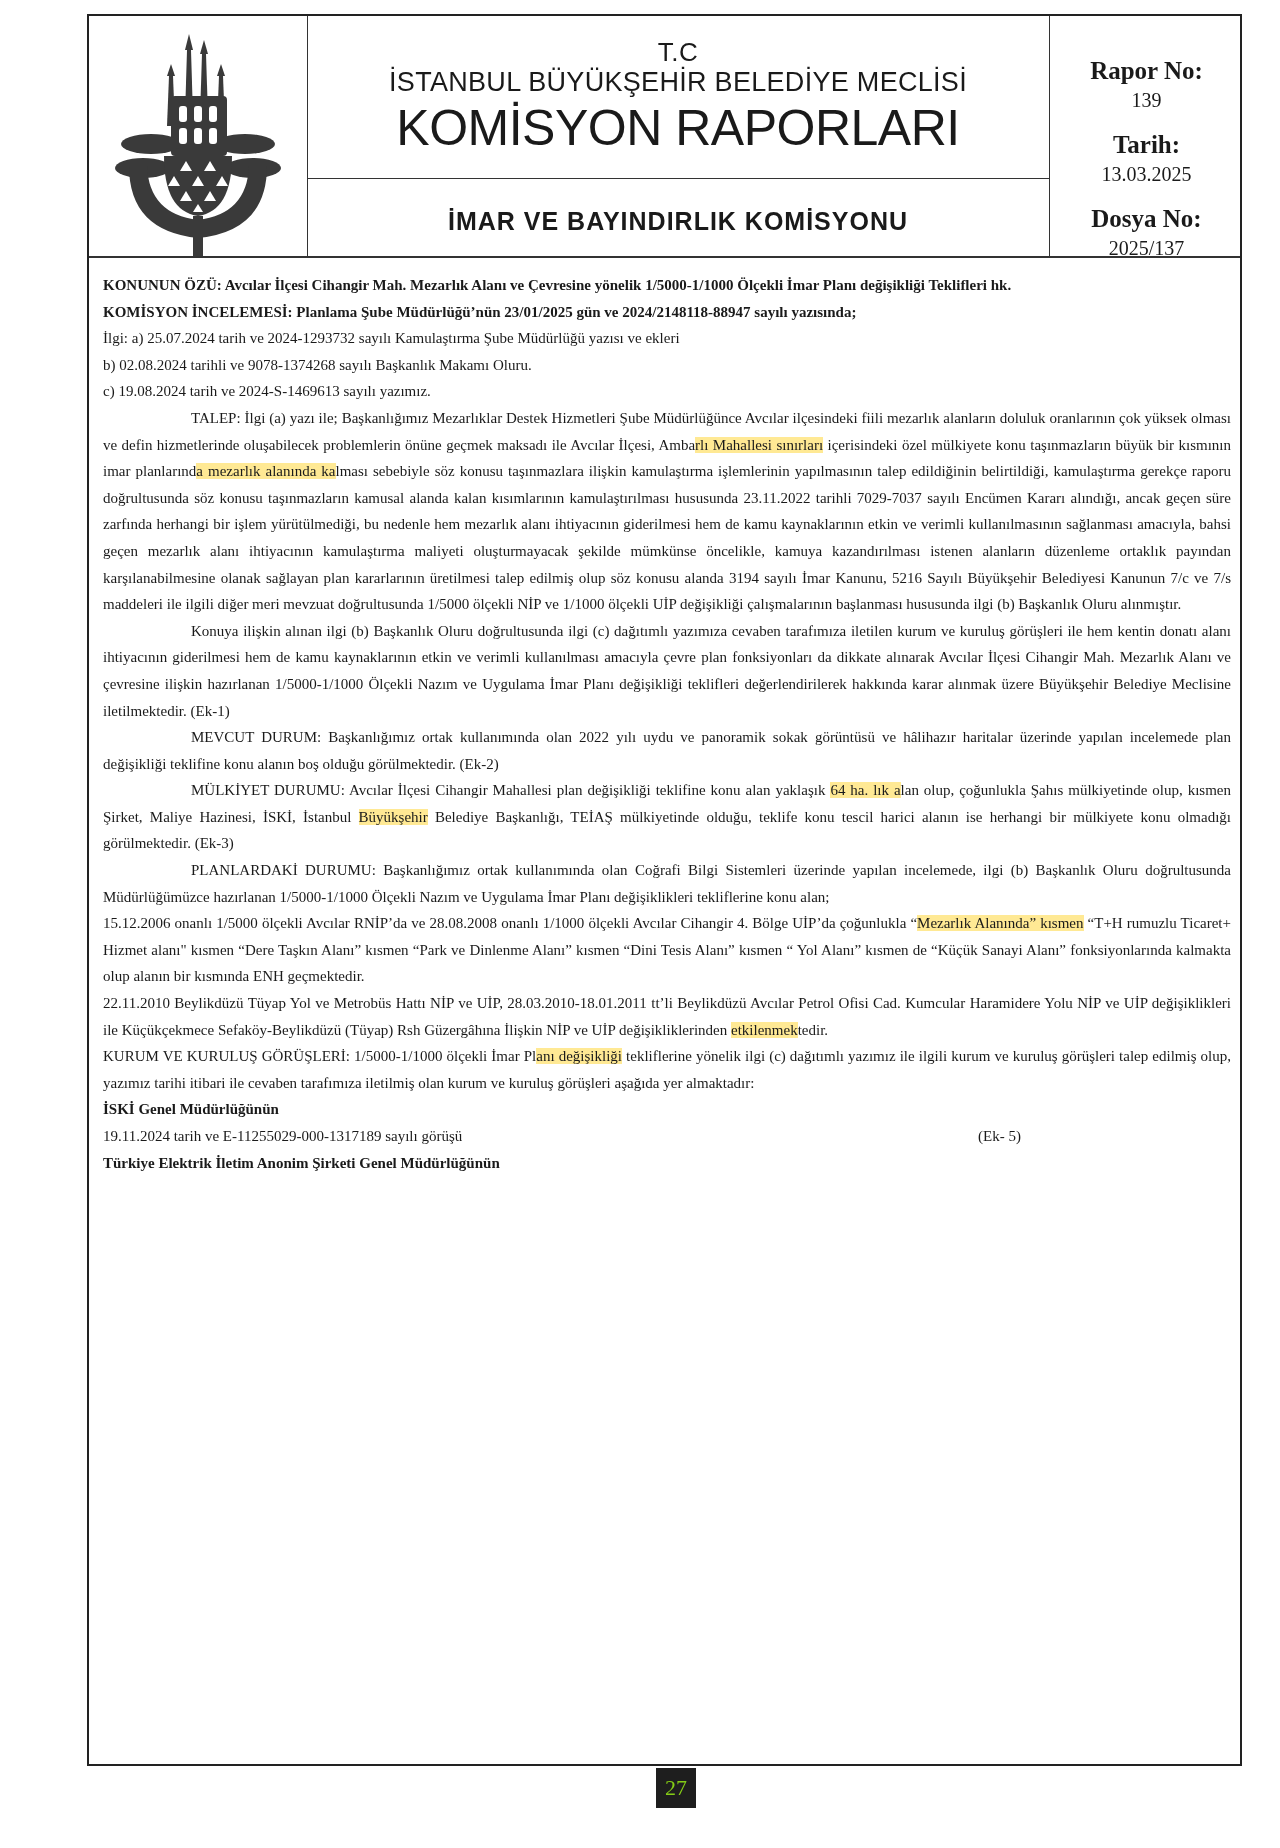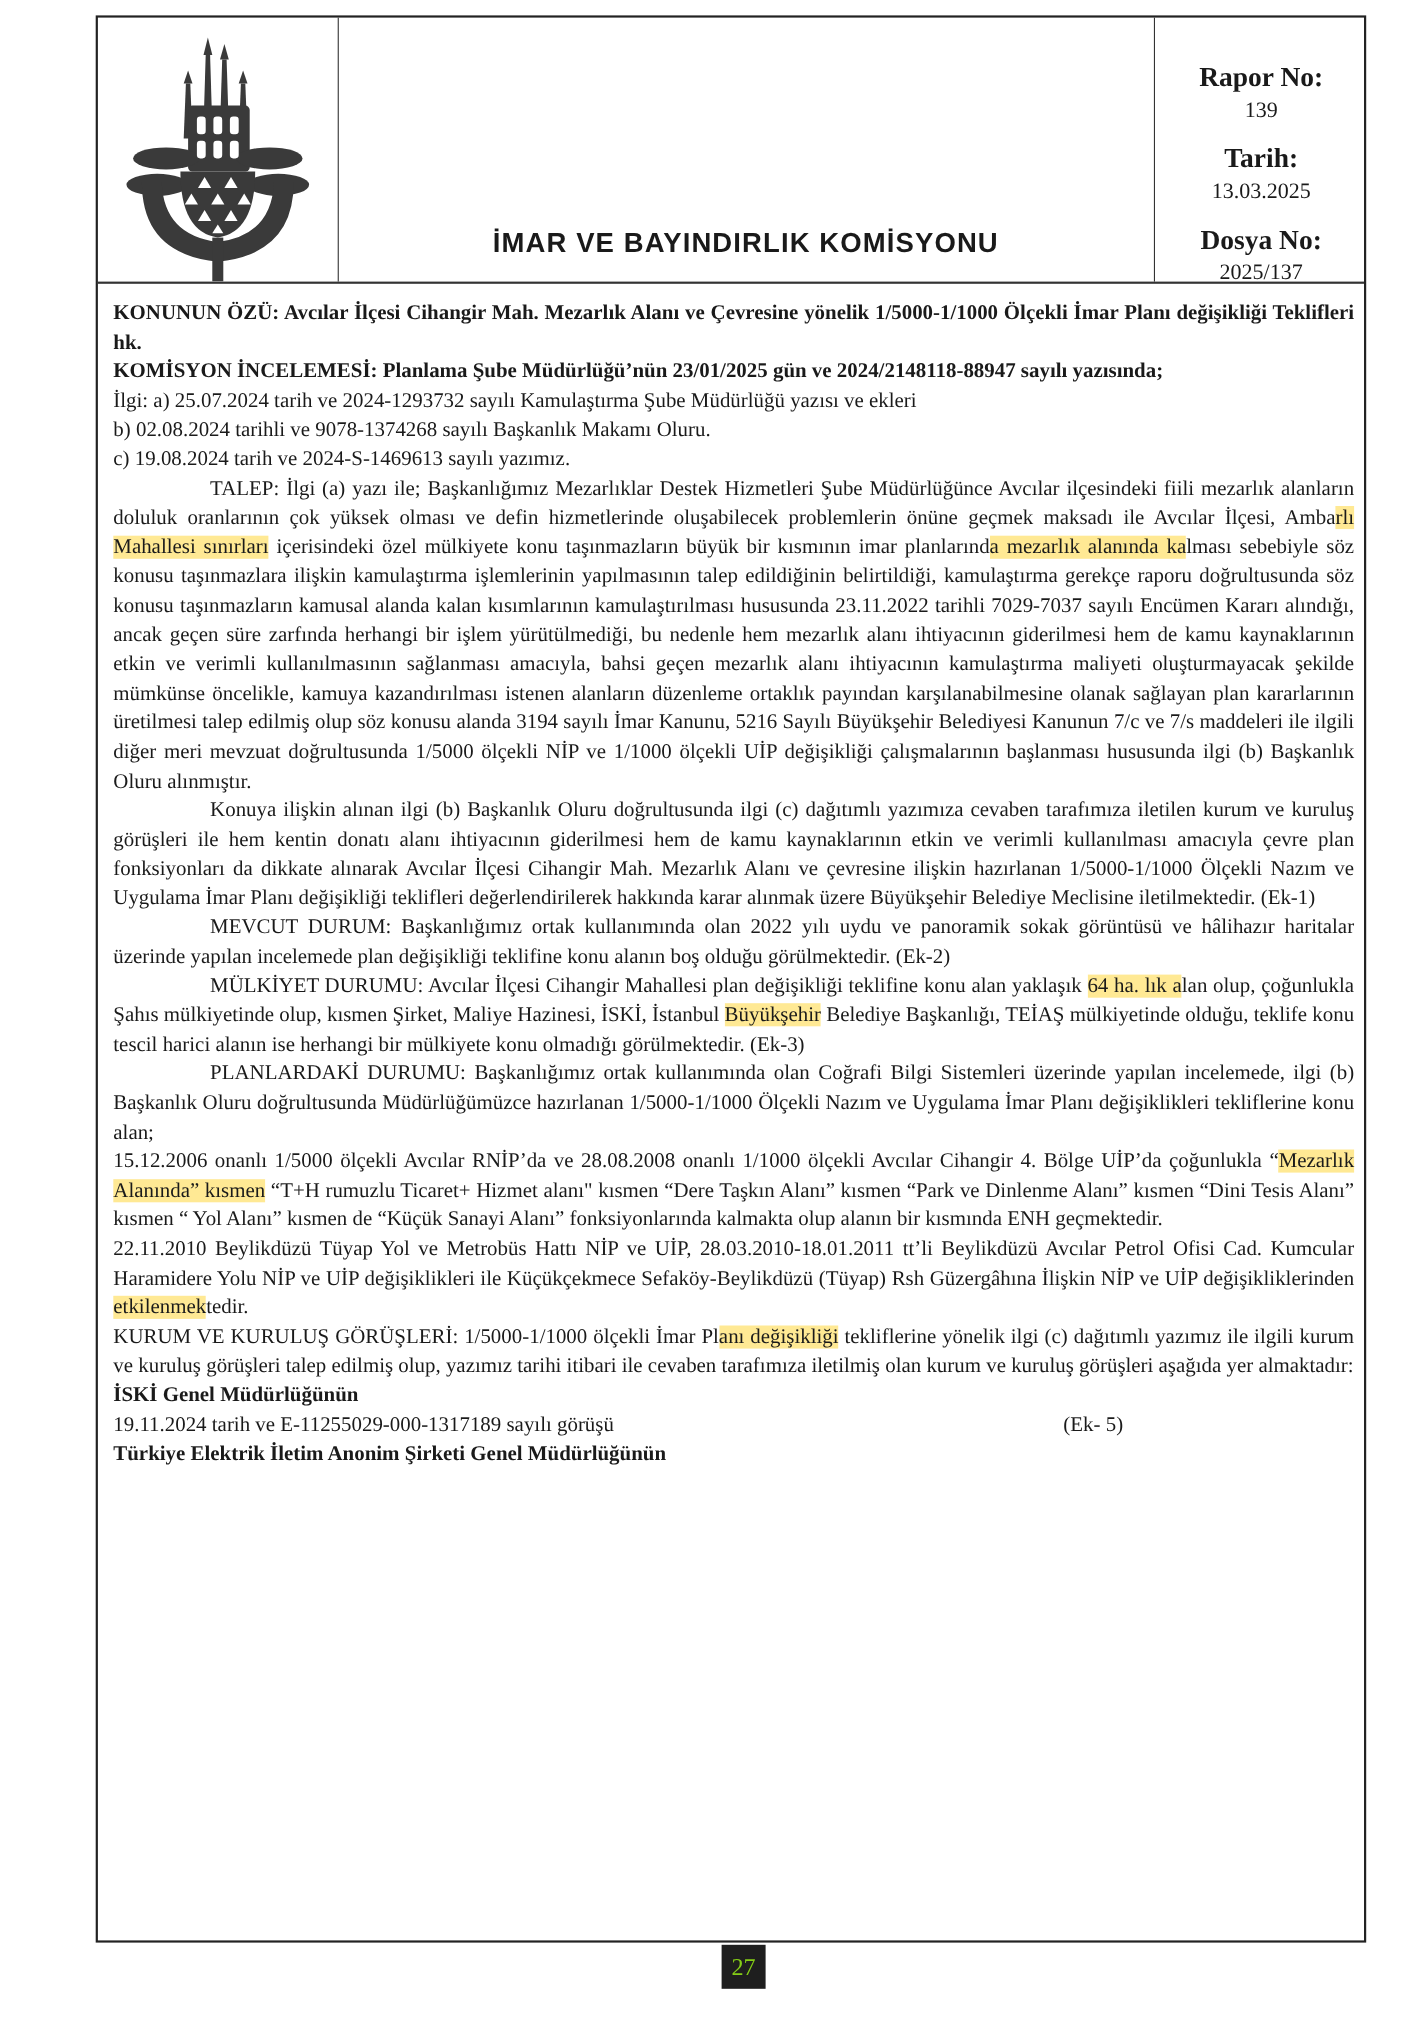--- a/index.html
+++ b/index.html
@@ -11,21 +11,21 @@
   .title-top { position: absolute; left: 0; top: 0; width: 100%; height: 162px; border-bottom: 1.5px solid #333; text-align: center; }
   .title-bottom { position: absolute; left: 0; top: 162px; width: 100%; height: 78px; text-align: center; }
   .meta-cell { position: absolute; left: 960px; top: 0; width: 195px; height: 240px; text-align: center; }
   .tc { font-family: "Liberation Sans", sans-serif; font-size: 26px; margin-top: 22px; line-height: 28px; letter-spacing: 0.5px; }
   .meclis { font-family: "Liberation Sans", sans-serif; font-size: 27px; line-height: 32px; letter-spacing: 0.3px; }
   .komisyon { font-family: "Liberation Sans", sans-serif; font-size: 50px; line-height: 60px; letter-spacing: -0.5px; }
   .imar { font-family: "Liberation Sans", sans-serif; font-weight: bold; font-size: 25px; line-height: 78px; letter-spacing: 1px; padding-top: 4px; }
   .meta-label { font-weight: bold; font-size: 25px; line-height: 30px; margin-top: 16px; }
   .meta-val { font-size: 20px; line-height: 28px; }
   .meta-block { margin-top: 40px; }
-  .body { position: absolute; left: 14px; top: 256px; width: 1128px; font-size: 19px; line-height: 26.6px; text-align: justify; }
+  .body { position: absolute; left: 14px; top: 256px; width: 1128px; font-size: 15px; line-height: 26.6px; text-align: justify; }
   .body p { margin: 0; }
   .b { font-weight: bold; }
   .ind { text-indent: 88px; }
   .hl { background: rgba(255, 215, 60, 0.55); }
   .row-ek { display: flex; justify-content: space-between; padding-right: 210px; }
   .pagenum { position: absolute; left: 656px; top: 1768px; width: 40px; height: 40px; background: #1e1e1e; color: #84cc16; font-size: 22px; text-align: center; line-height: 40px; }
 </style>
 </head>
 <body>
 
@@ -68,20 +68,25 @@
           <polygon points="85,160 91,170 79,170"></polygon>
           <polygon points="109,160 115,170 103,170"></polygon>
           <polygon points="133,160 139,170 127,170"></polygon>
           <polygon points="97,175 103,185 91,185"></polygon>
           <polygon points="121,175 127,185 115,185"></polygon>
           <polygon points="109,188 114,196 104,196"></polygon>
         </g>
       </svg>
     </div>
     <div class="title-cell">
+      <div class="title-top">
+        <div class="tc">T.C</div>
+        <div class="meclis">İSTANBUL BÜYÜKŞEHİR BELEDİYE MECLİSİ</div>
+        <div class="komisyon">KOMİSYON RAPORLARI</div>
+      </div>
       <div class="title-bottom">
         <div class="imar">İMAR VE BAYINDIRLIK KOMİSYONU</div>
       </div>
     </div>
     <div class="meta-cell">
       <div class="meta-block">
         <div class="meta-label">Rapor No:</div>
         <div class="meta-val">139</div>
         <div class="meta-label">Tarih:</div>
         <div class="meta-val">13.03.2025</div>

